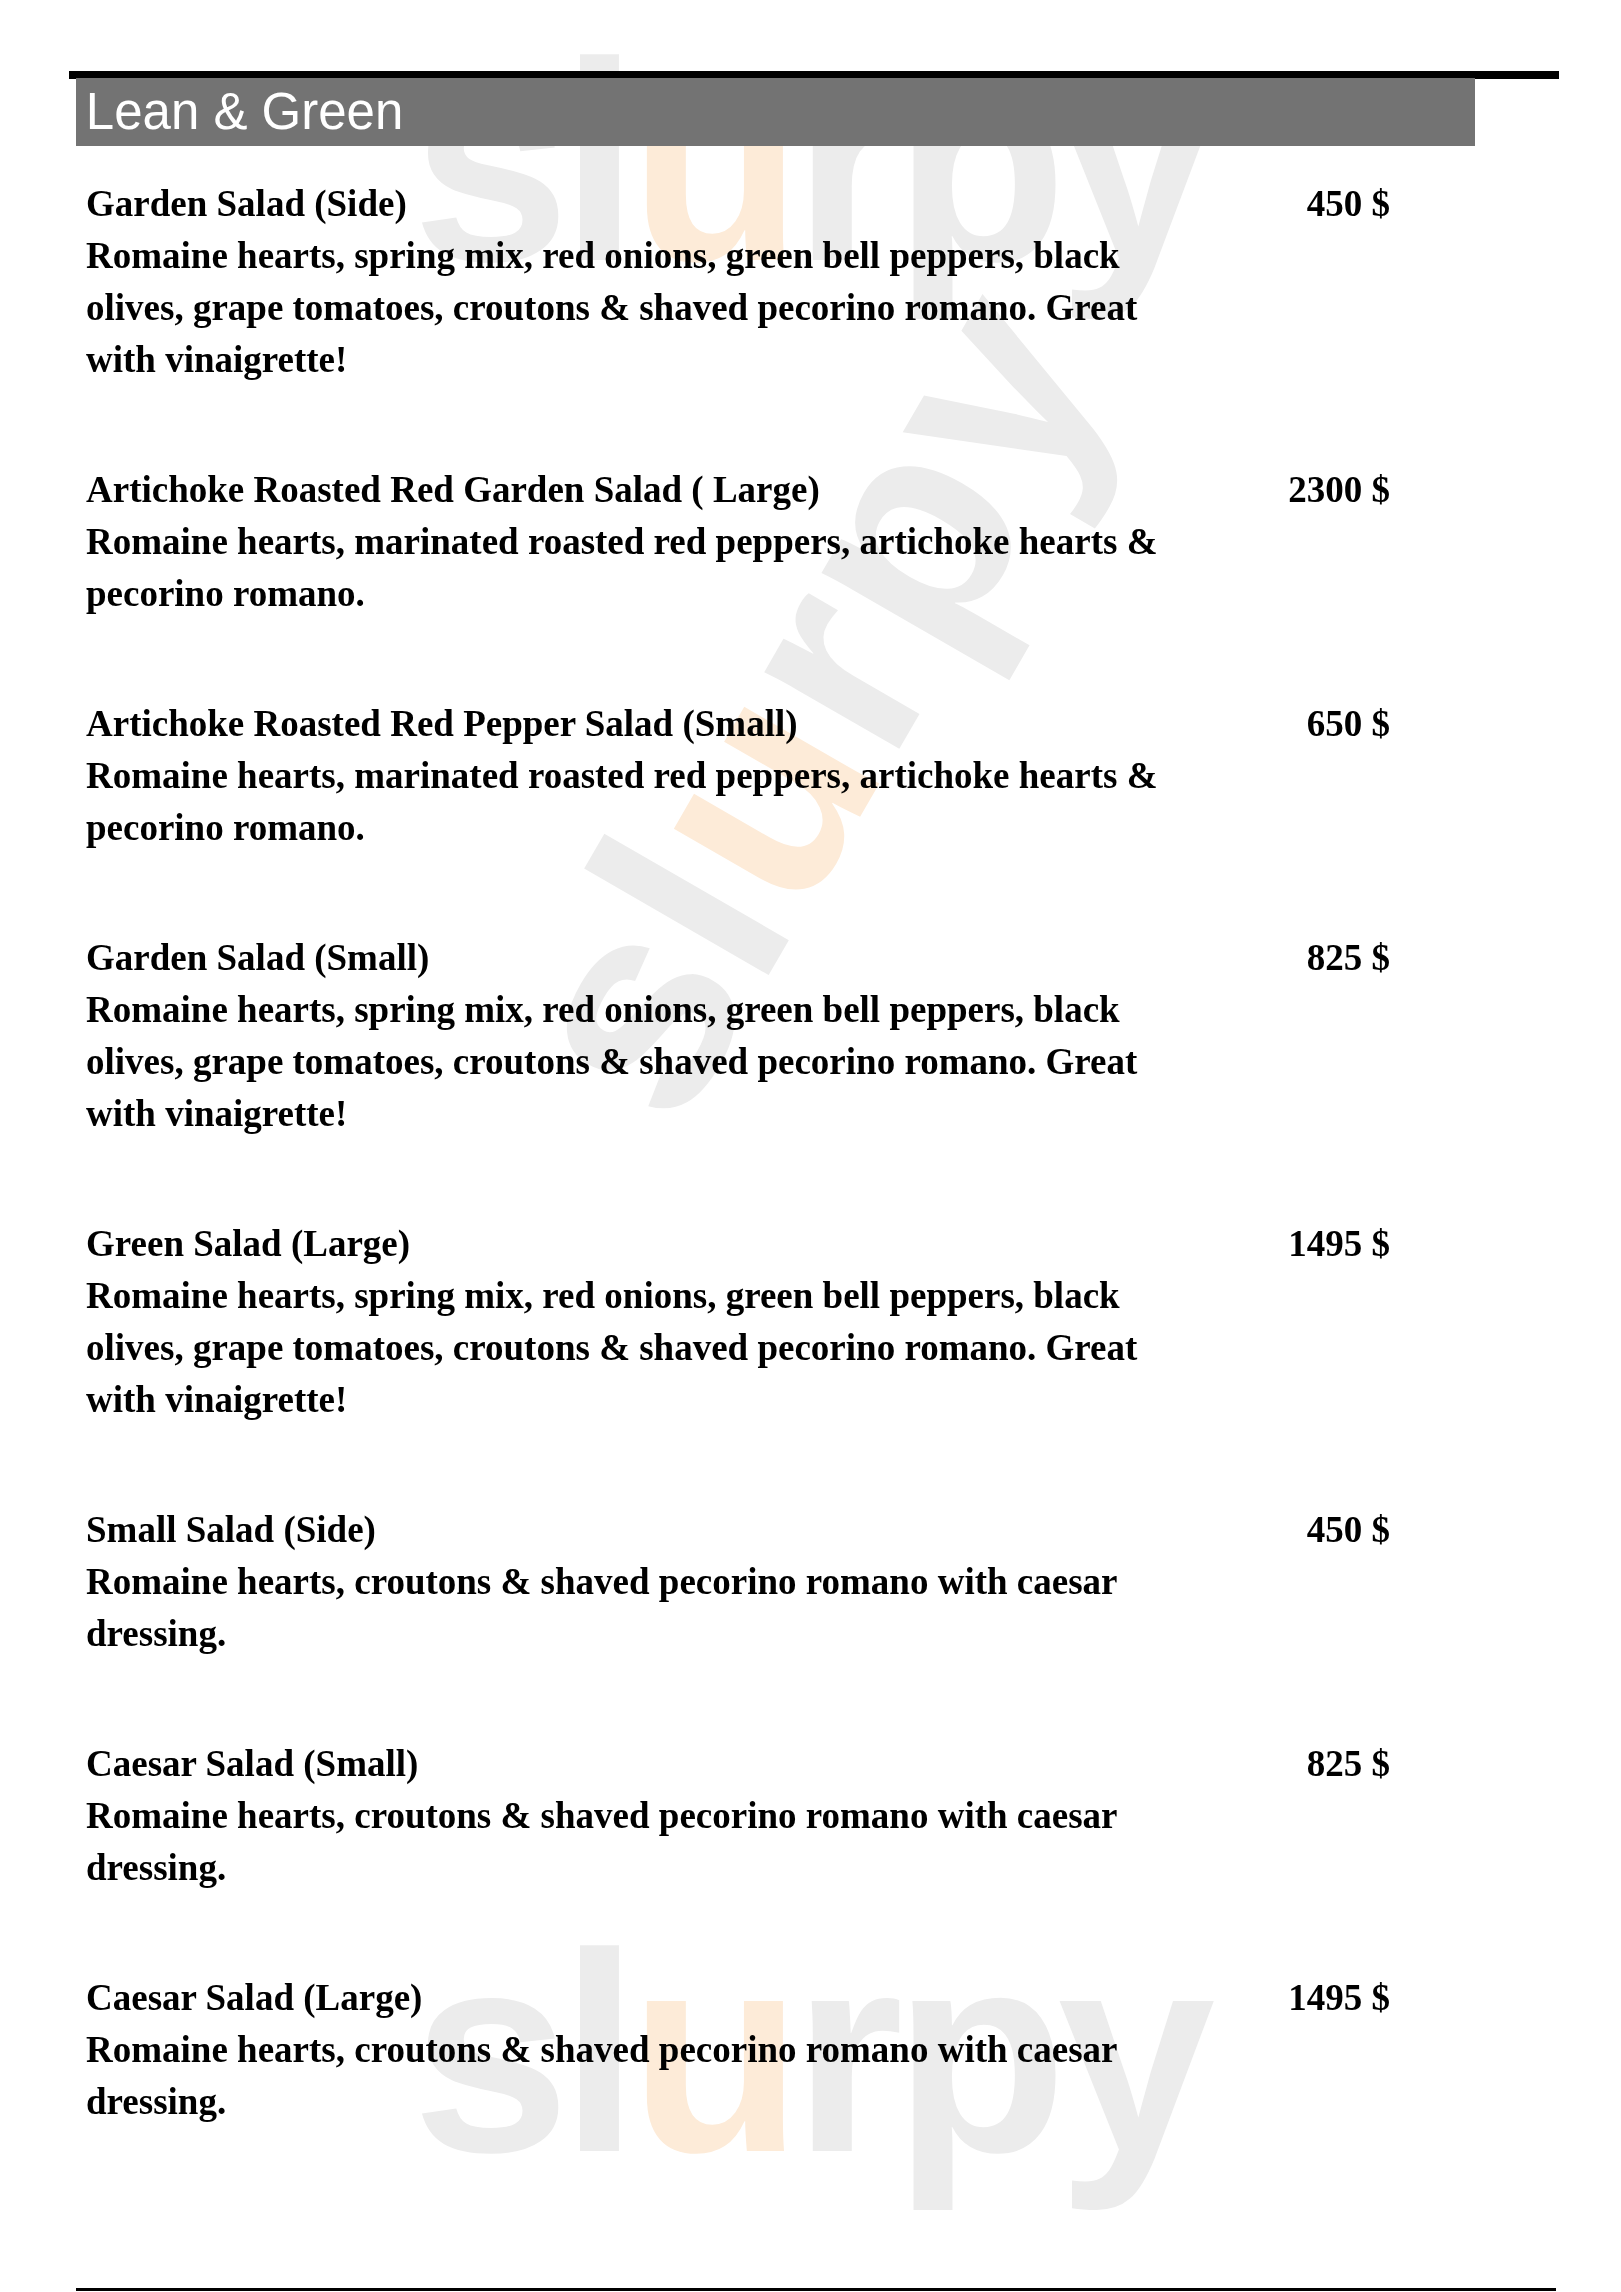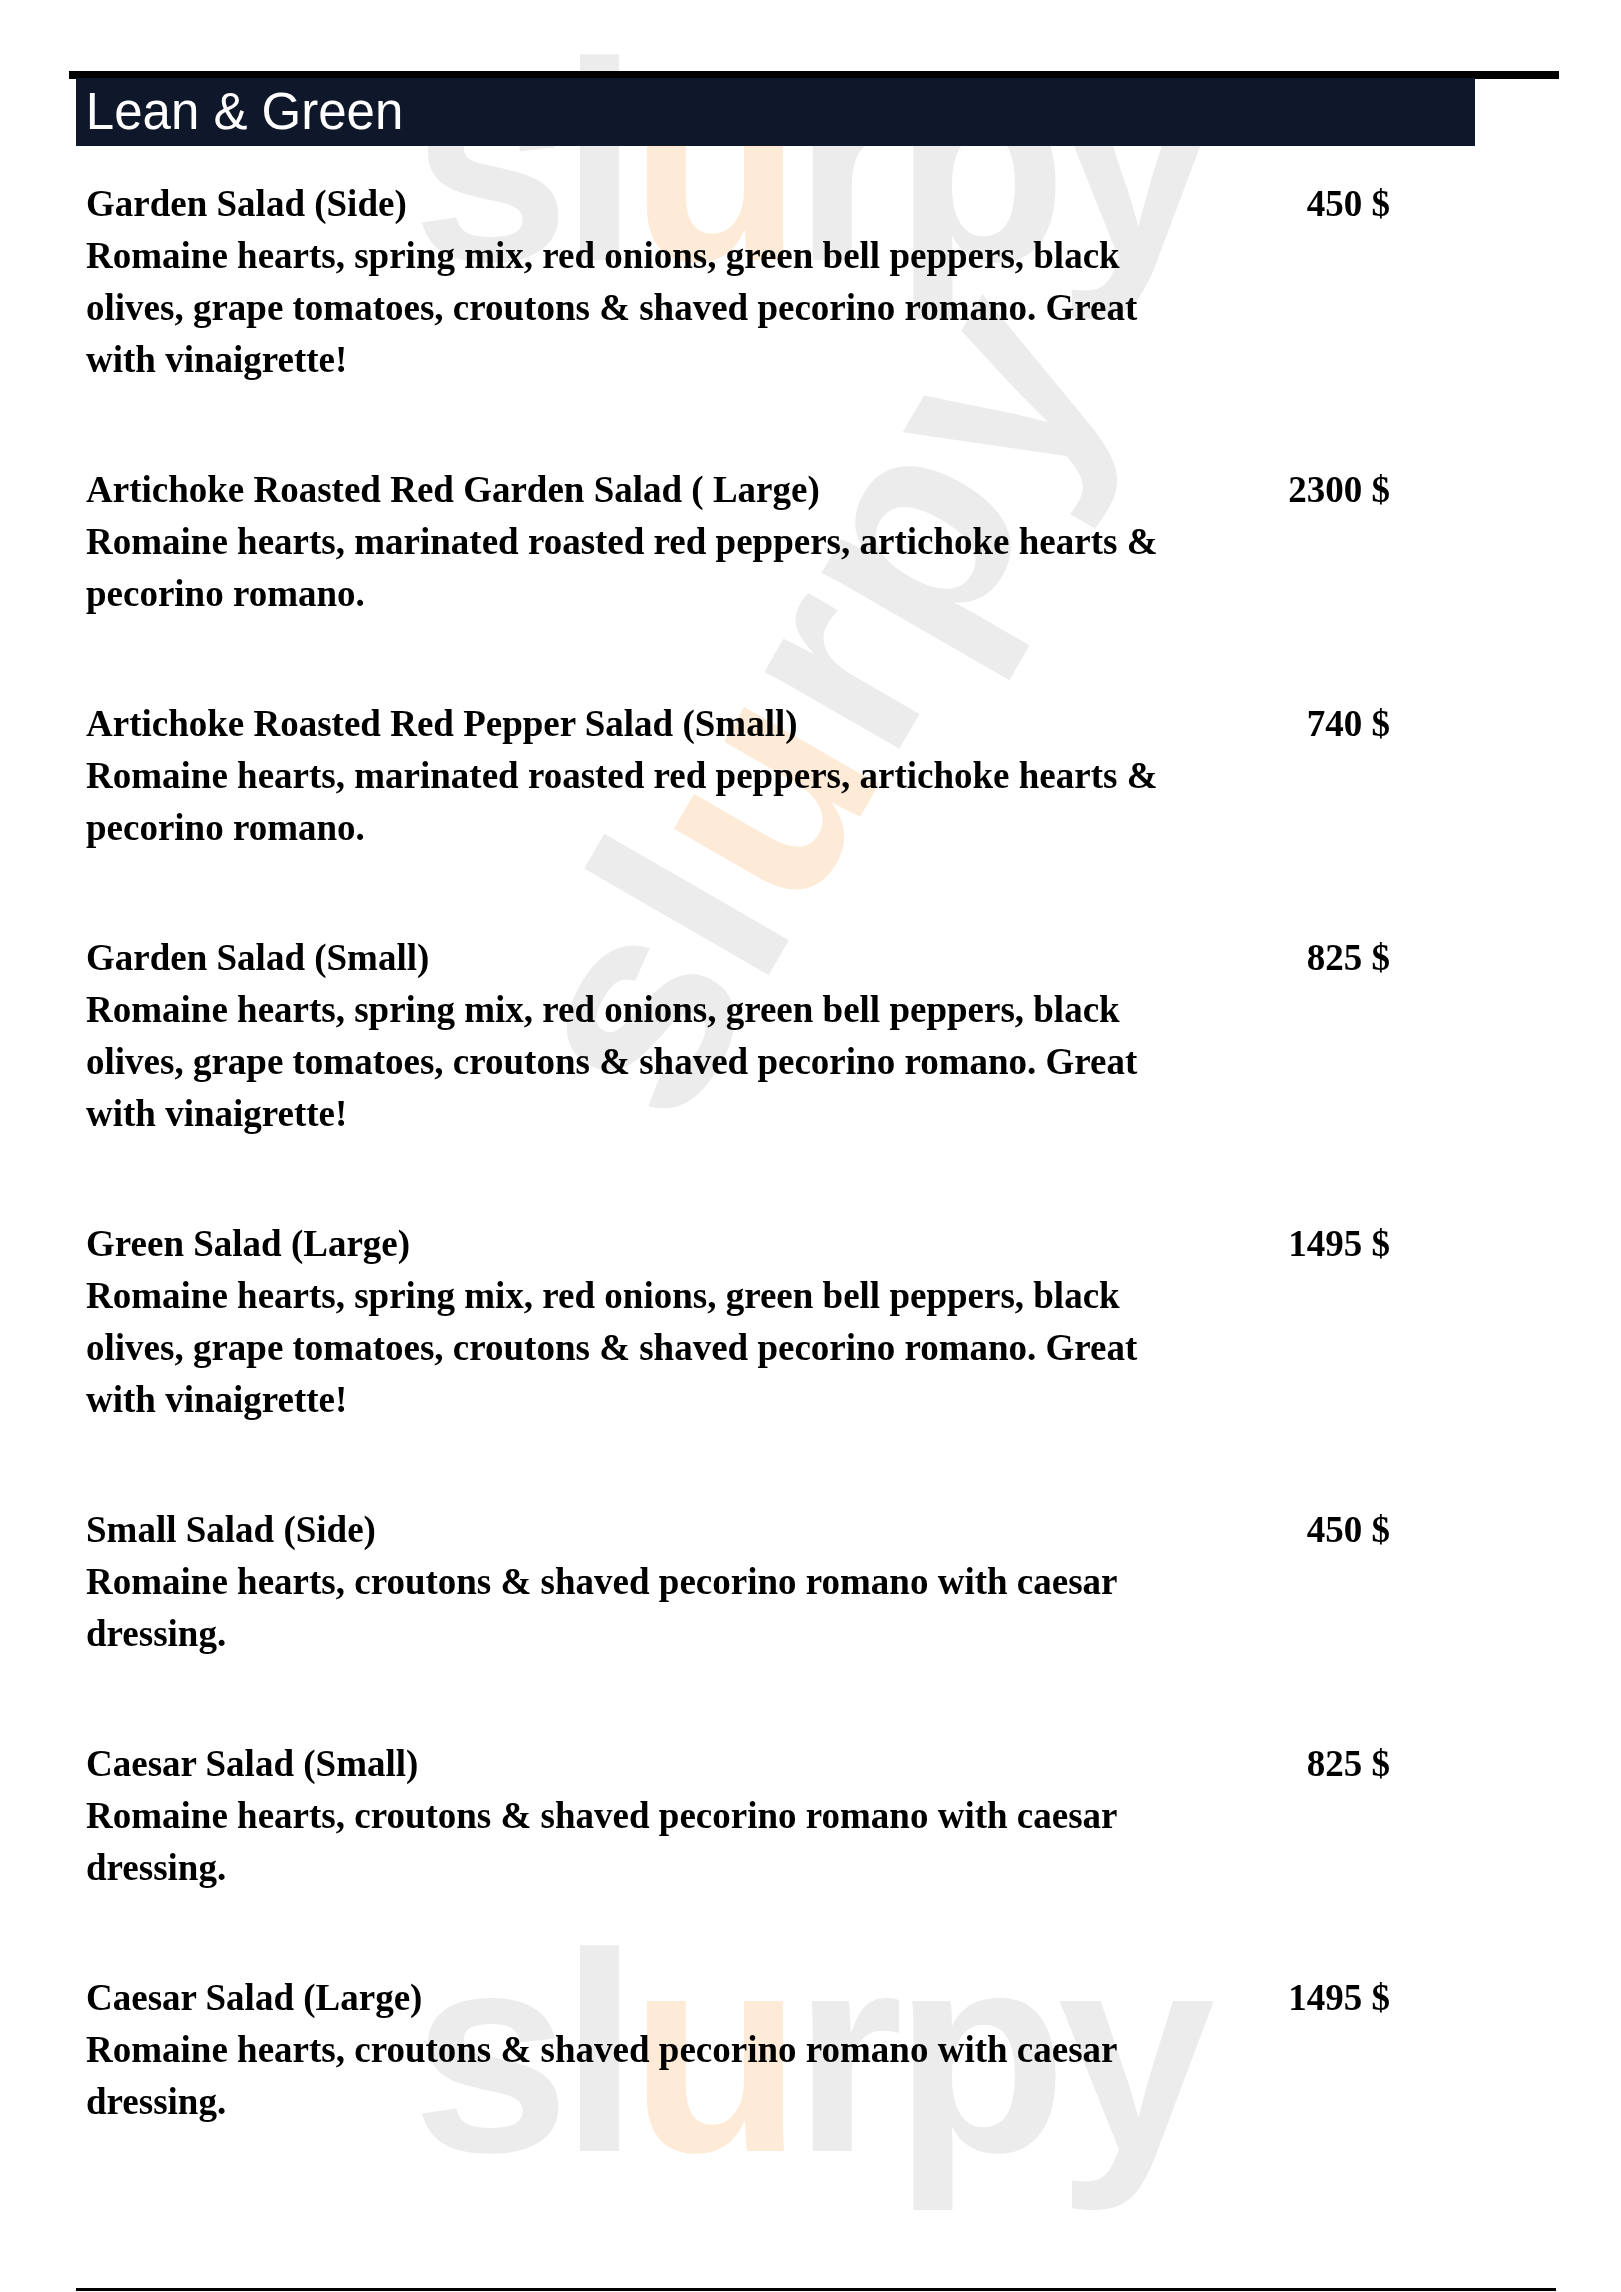--- a/index.html
+++ b/index.html
@@ -4,21 +4,21 @@
 <style>
   html, body { margin: 0; padding: 0; background: #ffffff; }
   body { width: 1621px; height: 2293px; position: relative; overflow: hidden; }
   .watermark { position: absolute; font-family: "Liberation Sans", sans-serif; font-weight: bold; line-height: 1; pointer-events: none; user-select: none; z-index: 0; }
   .wm-gray { color: #ececec; }
   .wm-orange { color: #fdebd8; }
   .wm1 { left: 412px; top: 19.6px; font-size: 284px; letter-spacing: -9.8px; }
   .wm2 { left: 461px; top: 1010px; font-size: 294px; transform: rotate(-60deg); transform-origin: left top; }
   .wm3 { left: 412px; top: 1911px; font-size: 284px; letter-spacing: -9.8px; }
   .top-rule { position: absolute; left: 69px; top: 71px; width: 1490px; height: 7.8px; background: #000; z-index: 1; }
-  .section-bar { position: absolute; left: 76px; top: 78px; width: 1399px; height: 68px; background: #0f172a; z-index: 1; }
+  .section-bar { position: absolute; left: 76px; top: 78px; width: 1399px; height: 68px; background: #737373; z-index: 1; }
   .section-title { position: absolute; left: 9.8px; top: 2.9px; font-family: "Liberation Sans", sans-serif; font-size: 51px; color: #ffffff; line-height: 61px; white-space: nowrap; }
   .items { position: absolute; left: 86px; top: 178px; width: 1304px; z-index: 2; }
   .item { position: relative; margin-bottom: 78px; font-family: "Liberation Serif", serif; font-size: 37px; line-height: 52px; color: #000; font-weight: bold; }
   .item-name { display: block; white-space: nowrap; }
   .item-price { position: absolute; right: 0; top: 0; white-space: nowrap; text-align: right; }
   .item-desc { display: block; width: 1117px; }
   .bottom-rule { position: absolute; left: 76px; top: 2288px; width: 1480px; height: 2.9px; background: #000; z-index: 1; }
 </style>
 </head>
 <body>
@@ -38,21 +38,21 @@
     <span class="item-price">450 $</span>
     <span class="item-desc">Romaine hearts, spring mix, red onions, green bell peppers, black olives, grape tomatoes, croutons &amp; shaved pecorino romano. Great with vinaigrette!</span>
   </div>
   <div class="item">
     <span class="item-name">Artichoke Roasted Red Garden Salad ( Large)</span>
     <span class="item-price">2300 $</span>
     <span class="item-desc">Romaine hearts, marinated roasted red peppers, artichoke hearts &amp; pecorino romano.</span>
   </div>
   <div class="item">
     <span class="item-name">Artichoke Roasted Red Pepper Salad (Small)</span>
-    <span class="item-price">740 $</span>
+    <span class="item-price">650 $</span>
     <span class="item-desc">Romaine hearts, marinated roasted red peppers, artichoke hearts &amp; pecorino romano.</span>
   </div>
   <div class="item">
     <span class="item-name">Garden Salad (Small)</span>
     <span class="item-price">825 $</span>
     <span class="item-desc">Romaine hearts, spring mix, red onions, green bell peppers, black olives, grape tomatoes, croutons &amp; shaved pecorino romano. Great with vinaigrette!</span>
   </div>
   <div class="item">
     <span class="item-name">Green Salad (Large)</span>
     <span class="item-price">1495 $</span>

